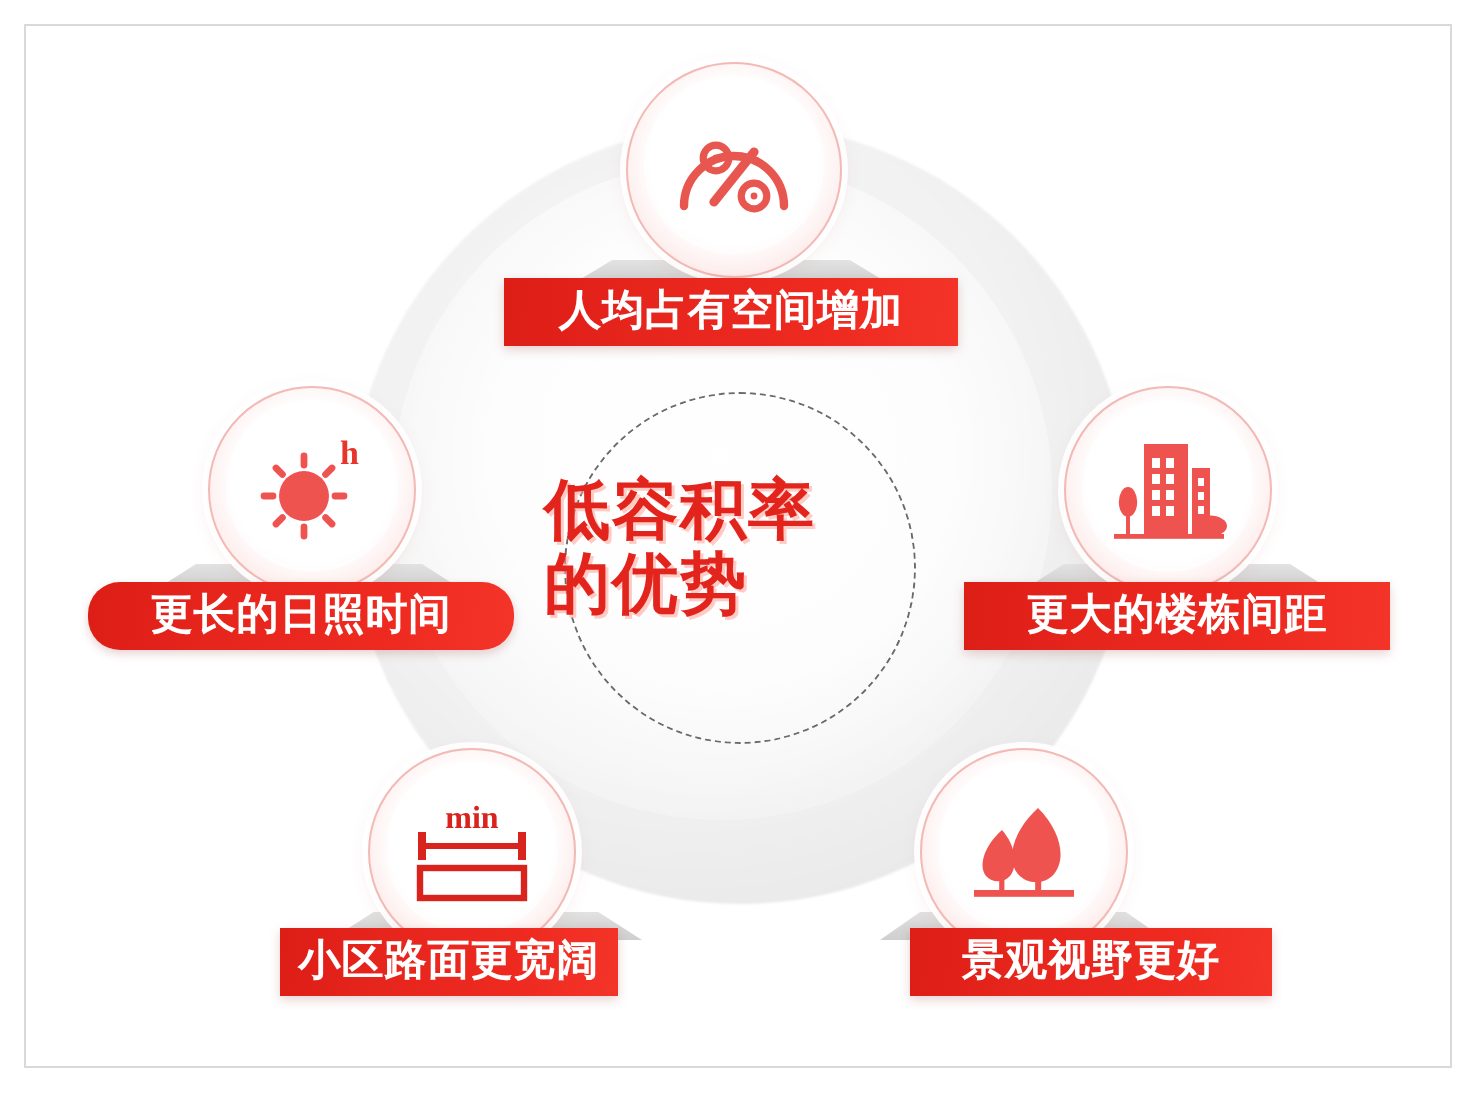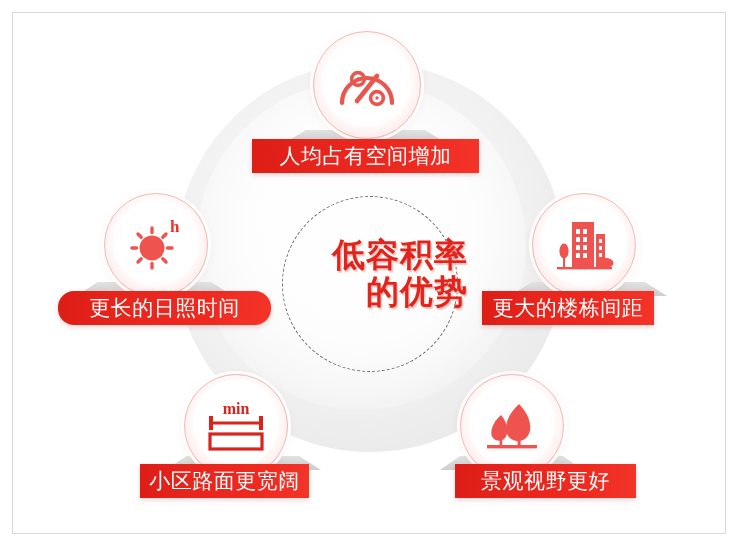--- a/index.html
+++ b/index.html
@@ -39,21 +39,21 @@
   #center-ring{
     position:absolute;
     left:282px;top:196px;width:176px;height:176px;
     border-radius:50%;
     border:1.4px dashed #6b6b6b;
     box-sizing:border-box;
   }
   #center-title{
     position:absolute;
     left:272px;top:236px;width:196px;
-    text-align:right;
+    text-align:left;
     color:#e3241c;
     font-weight:bold;
     font-size:33px;
     line-height:37px;
     letter-spacing:1px;
     text-shadow:1.5px 1.5px 0 rgba(255,160,150,0.55);
   }
   #center-title .l2{display:block;}
 
   
@@ -78,49 +78,49 @@
   
   .pedestal{
     position:absolute;
     background:linear-gradient(180deg,#e2e2e2 0%, #d8d8d8 45%, #cfcfcf 100%);
   }
   
   .label{
     position:absolute;
     background:linear-gradient(95deg,#dd1e16 0%,#e6251d 30%,#ee2a20 70%,#f43429 100%);
     color:#ffffff;
-    font-weight:normal;
+    font-weight:bold;
     font-size:21px;
     line-height:34px;
     height:34px;
     text-align:center;
     letter-spacing:0.5px;
     white-space:nowrap;
     box-shadow:0 2px 5px rgba(160,60,55,0.22);
   }
   
   #node-top .bubble{left:0;top:0;width:108px;height:108px;}
   #node-top{left:313px;top:31px;width:108px;height:108px;}
   #lbl-top{left:252px;top:139px;width:227px;}
   #ped-top{
     left:283px;top:130px;width:165px;height:14px;
     clip-path:polygon(14% 0%, 86% 0%, 100% 100%, 0% 100%);
   }
 
   #node-left{left:104px;top:193px;width:104px;height:104px;}
   #node-left .bubble{left:0;top:0;width:104px;height:104px;}
-  #lbl-left{left:58px;top:291px;width:213px;border-radius:16px;}
+  #lbl-left{left:44px;top:291px;width:213px;border-radius:16px;}
   #ped-left{
     left:76px;top:282px;width:157px;height:14px;
     clip-path:polygon(14% 0%, 86% 0%, 100% 100%, 0% 100%);
   }
 
   #node-right{left:532px;top:193px;width:104px;height:104px;}
   #node-right .bubble{left:0;top:0;width:104px;height:104px;}
-  #lbl-right{left:482px;top:291px;width:172px;}
+  #lbl-right{left:482px;top:291px;width:213px;}
   #ped-right{
     left:510px;top:282px;width:157px;height:14px;
     clip-path:polygon(14% 0%, 86% 0%, 100% 100%, 0% 100%);
   }
 
   #node-bl{left:184px;top:374px;width:104px;height:104px;}
   #node-bl .bubble{left:0;top:0;width:104px;height:104px;}
   #lbl-bl{left:140px;top:464px;width:169px;}
   #ped-bl{
     left:165px;top:456px;width:156px;height:14px;

